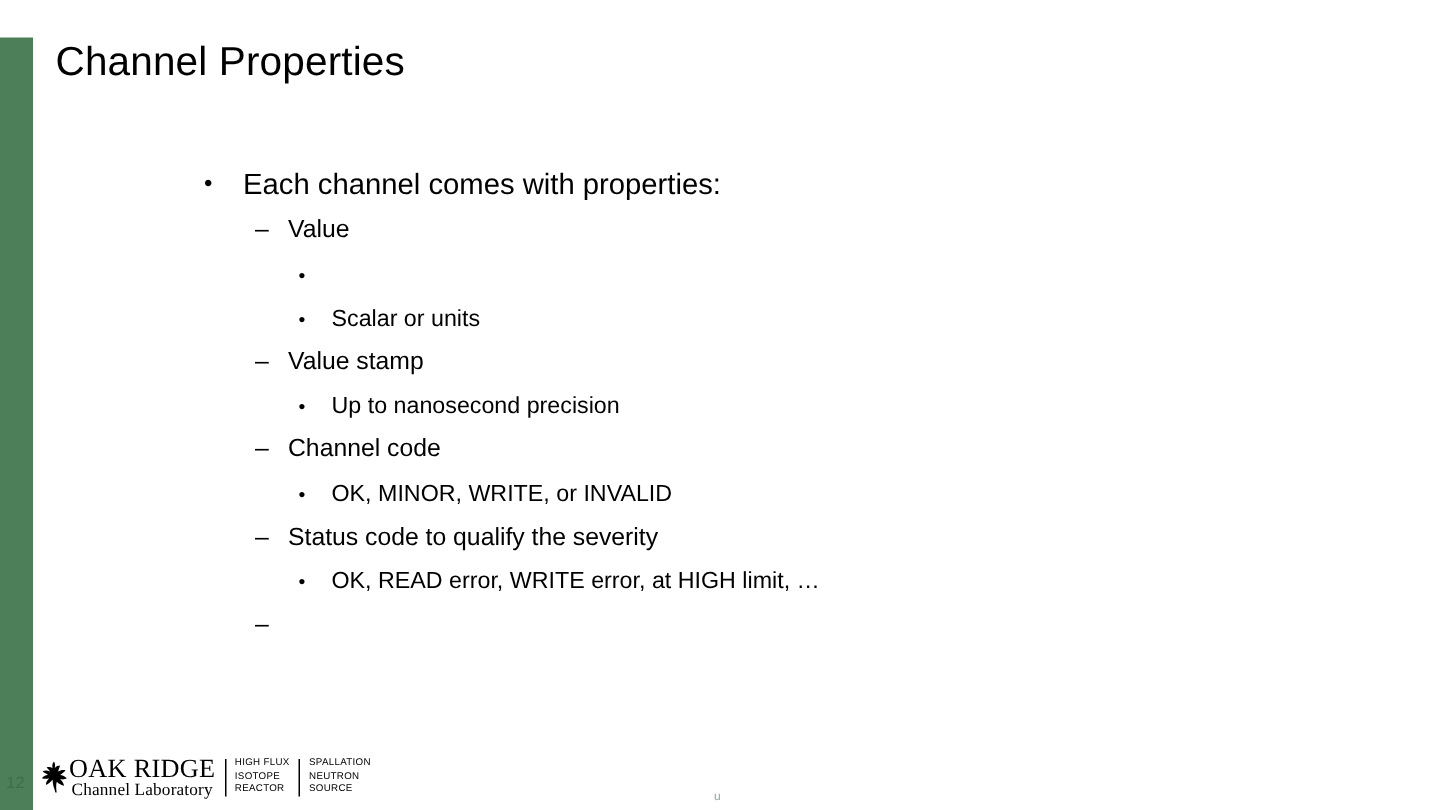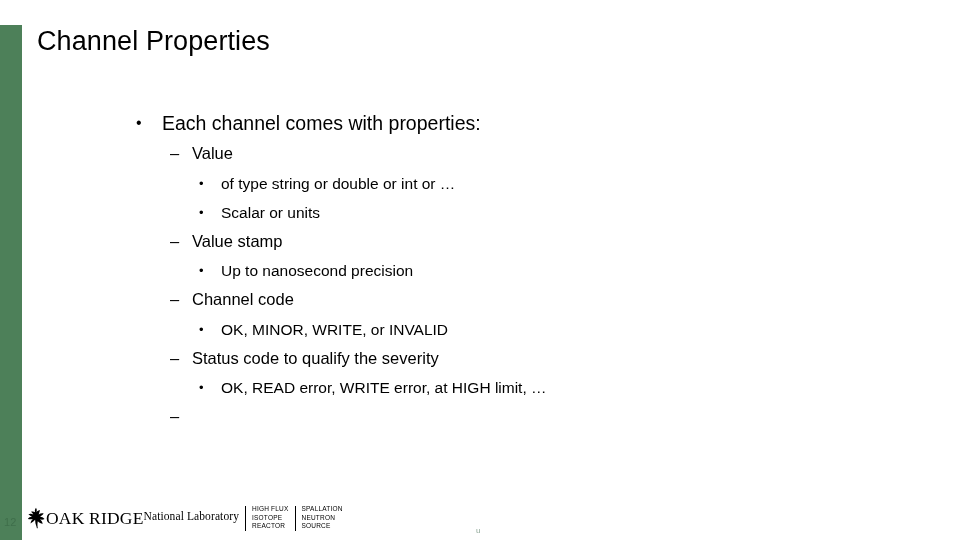--- a/index.html
+++ b/index.html
@@ -123,21 +123,21 @@
     flex: 0 0 auto;
     width: 18px;
     height: 22px;
     margin-right: 1px;
     display: block;
   }
 
   .ornl-words {
     flex: 0 0 auto;
     display: flex;
-    flex-direction: row;
+    flex-direction: column;
     justify-content: center;
     padding-right: 6px;
   }
   .ornl-primary {
     font-family: "Liberation Serif", serif;
     font-size: 17.5px;
     line-height: 17px;
     letter-spacing: 0.2px;
     color: #000000;
     white-space: nowrap;
@@ -208,21 +208,20 @@
       <span class="line-text">Each channel comes with properties:</span>
     </div>
 
     <div class="line lvl2">
       <span class="bullet-mark">–</span>
       <span class="line-text">Value</span>
     </div>
 
     <div class="line lvl3">
       <span class="bullet-mark">•</span>
-      <span class="line-text">of type string or double or int or …</span>
     </div>
 
     <div class="line lvl3">
       <span class="bullet-mark">•</span>
       <span class="line-text">Scalar or units</span>
     </div>
 
     <div class="line lvl2">
       <span class="bullet-mark">–</span>
       <span class="line-text">Value stamp</span>
@@ -266,21 +265,21 @@
         C10 14 6 14 3 16 C6 18 9 19 11 21 C7 21 4 23 2 26 C6 27 10 27 13 26
         C10 29 8 32 8 36 C12 34 15 31 18 28 C18 33 19 38 21 43 L22 47 L24 47
         C23 42 23 36 24 31 C27 34 31 36 35 37 C34 33 32 30 29 27
         C32 28 36 28 39 26 C36 23 33 21 29 21 C32 19 35 17 37 14
         C33 13 29 14 26 16 C27 13 28 10 29 7 C26 7 23 8 21 11
         C22 8 22 4 20 1 Z"></path>
     </svg>
 
     <div class="ornl-words">
       <div class="ornl-primary">OAK RIDGE</div>
-      <div class="ornl-secondary">National Laboratory</div>
+      <div class="ornl-secondary">Channel Laboratory</div>
     </div>
 
     <div class="logo-divider"></div>
 
     <div class="facility" style="white-space: pre;">HIGH FLUX
 ISOTOPE
 REACTOR</div>
 
     <div class="logo-divider"></div>
 

